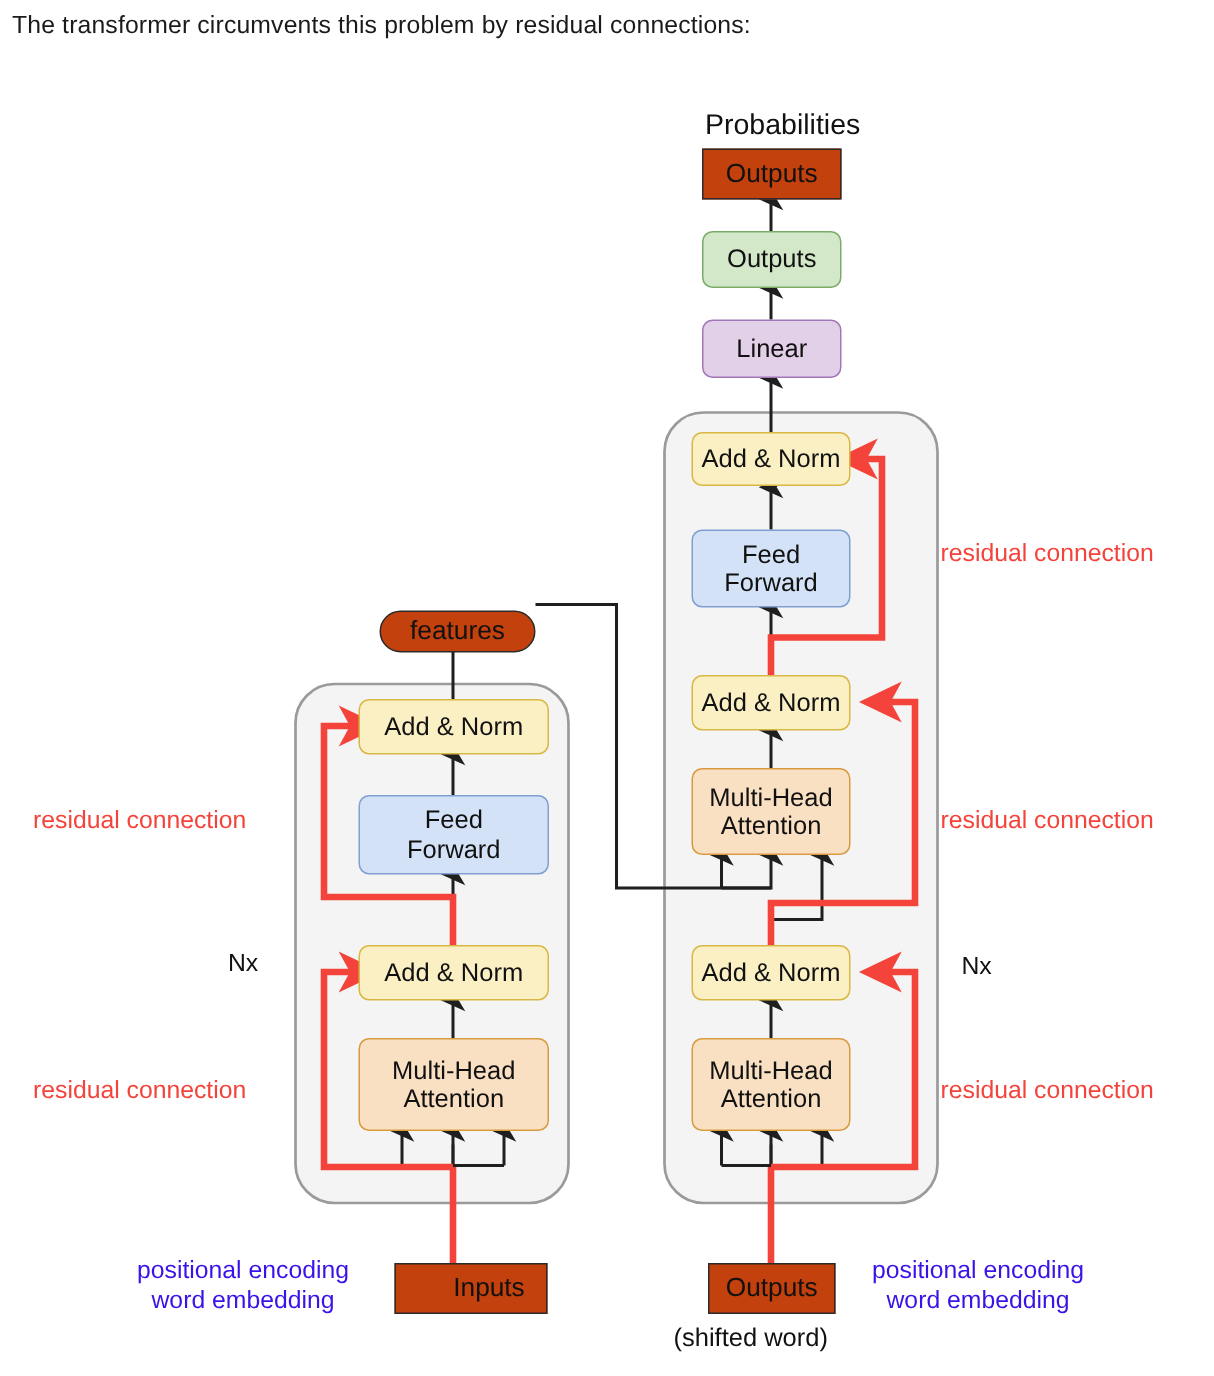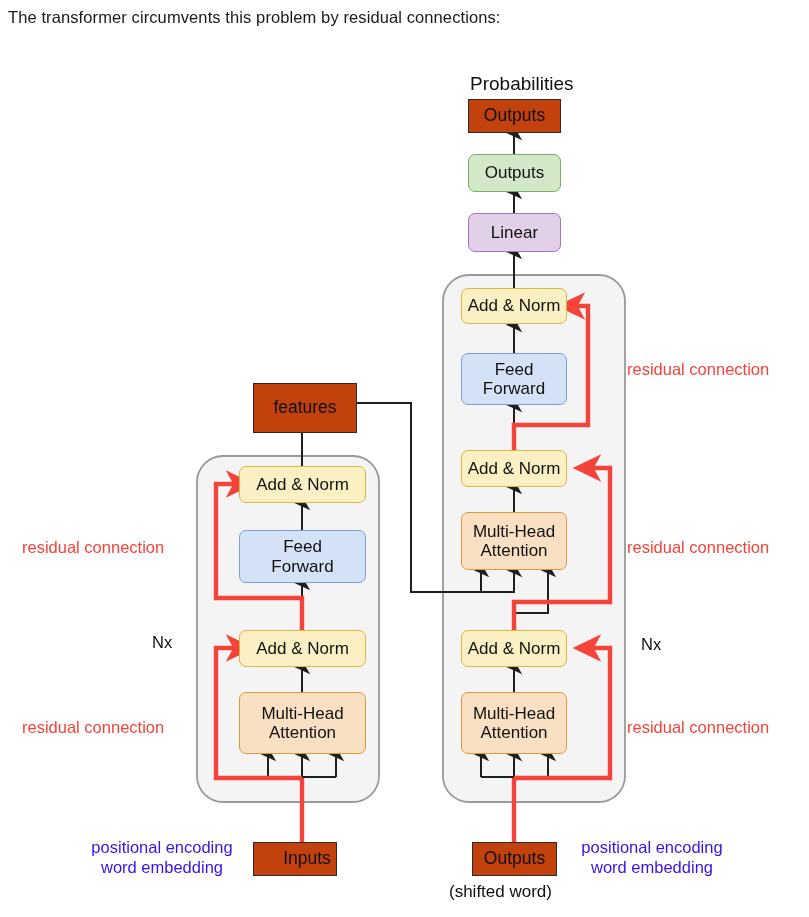--- a/index.html
+++ b/index.html
@@ -162,25 +162,25 @@
 
 <div class="node rounded" style="left:239px; top:630px; width:127px; height:37px; background:#fbf0c4; border-color:#d8b744;">
   <span>Add &amp; Norm</span>
 </div>
 
 <div class="node rounded" style="left:239px; top:692px; width:127px; height:62px; background:#fae0c3; border-color:#d99a3f; flex-direction:column;">
   <span>Multi-Head</span>
   <span>Attention</span>
 </div>
 
-<div class="node sharp" style="left:253px; top:383px; width:104px; height:50px;">
+<div class="node sharp" style="left:253px; top:407px; width:104px; height:28px;border-radius:15px;">
   <span>features</span>
 </div>
 
-<div class="node sharp" style="left:253px; top:842px; width:84px; height:34px;padding-left:24px;">
+<div class="node sharp" style="left:263px; top:842px; width:102px; height:34px;padding-left:24px;">
   <span>Inputs</span>
 </div>
 
 <div class="node rounded" style="left:461px; top:288px; width:106px; height:36px; background:#fbf0c4; border-color:#d8b744;">
   <span>Add &amp; Norm</span>
 </div>
 
 <div class="node rounded" style="left:461px; top:353px; width:106px; height:52px; background:#d4e2f7; border-color:#7e9fd0; flex-direction:column;">
   <span>Feed</span>
   <span>Forward</span>

